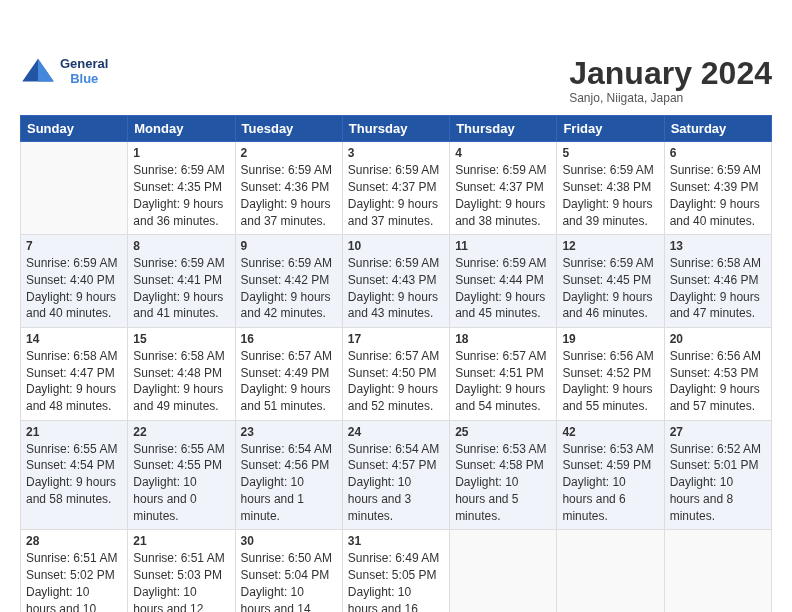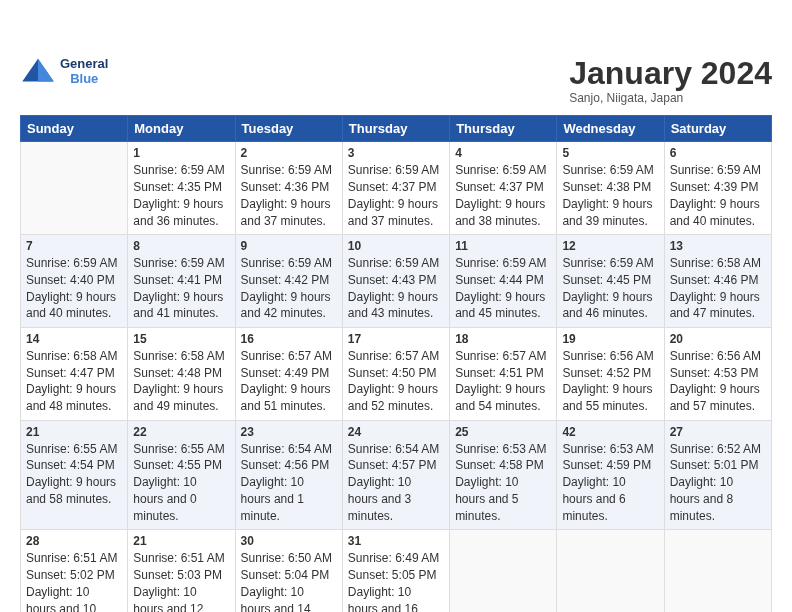--- a/index.html
+++ b/index.html
@@ -110,21 +110,21 @@
   </div>
 
   <table class="calendar">
     <thead>
       <tr>
         <th>Sunday</th>
         <th>Monday</th>
         <th>Tuesday</th>
         <th>Thursday</th>
         <th>Thursday</th>
-        <th>Wednesday</th>
+        <th>Friday</th>
         <th>Saturday</th>
       </tr>
     </thead>
     <tbody id="calendar-body">
     <tr>
           <td class="empty"></td>
           <td>
             <span class="date-num">1</span>
             <div class="cell-info">Sunrise: 6:59 AM<br>Sunset: 4:35 PM<br>Daylight: 9 hours and 36 minutes.</div>
           </td>

